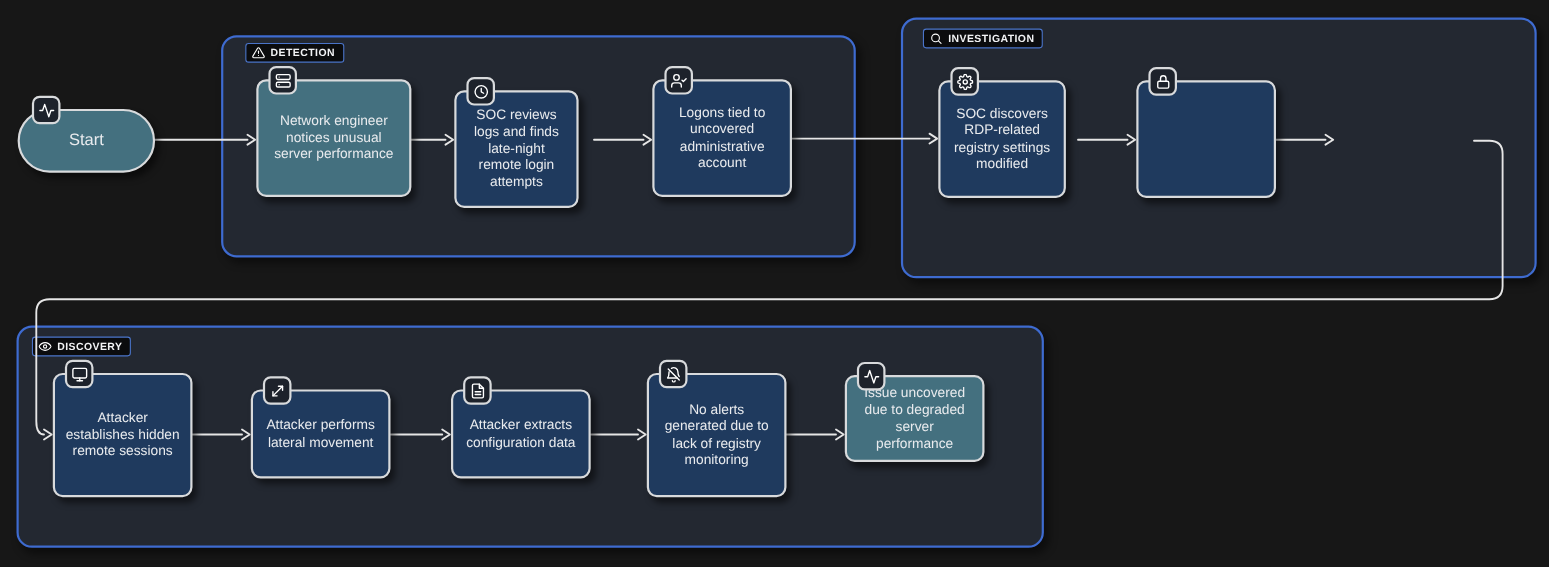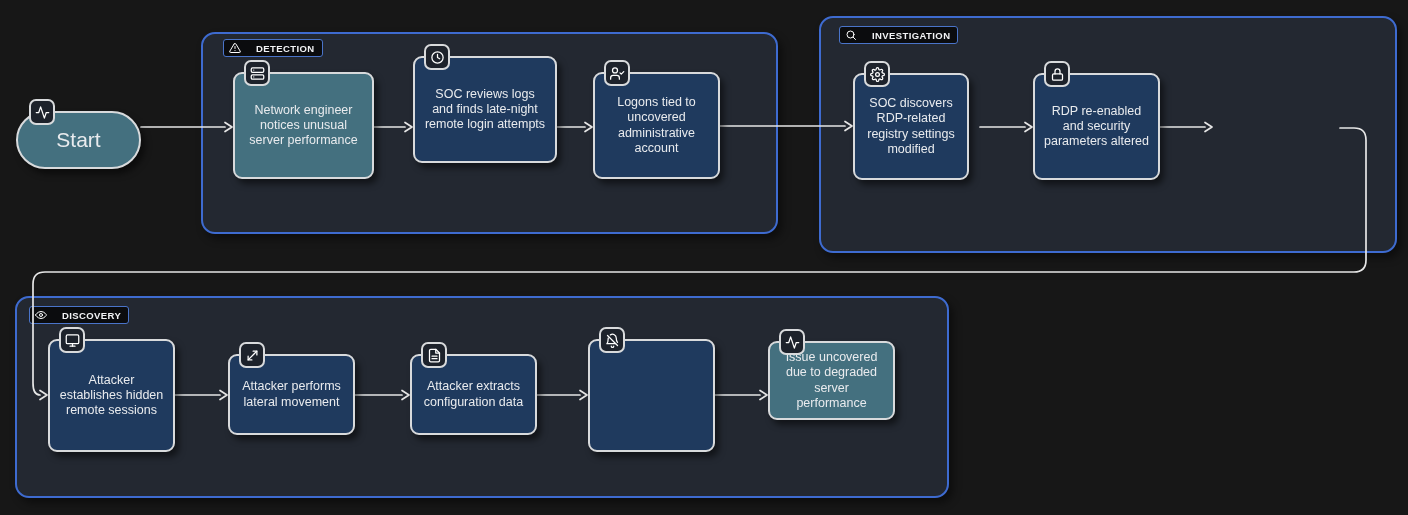--- a/index.html
+++ b/index.html
@@ -1,31 +1,31 @@
 <!DOCTYPE html>
 <html><head>
 <meta charset="utf-8">
 <style>
   html,body{margin:0;padding:0;background:#171717;}
   .canvas{position:relative;width:1408px;height:515px;background:#171717;overflow:hidden;
           font-family:"Liberation Sans", sans-serif;}
   .wires{position:absolute;left:0;top:0;width:1408px;height:515px;pointer-events:none;z-index:3;}
   .group{position:absolute;background:#232831;border:2px solid #3e6bd0;border-radius:14px;
          box-shadow:4px 5px 8px rgba(0,0,0,.45);z-index:1;}
-  .glabel{position:absolute;display:flex;align-items:center;gap:15px;background:#0b0c0e;
+  .glabel{position:absolute;display:flex;align-items:center;gap:5px;background:#0b0c0e;
           border:1px solid #4a74c9;border-radius:3px;padding:2px 7px 2px 5px;z-index:2;}
   .glabel span.txt{color:#f2f3f5;font-size:9.5px;font-weight:bold;letter-spacing:.4px;}
   .glabel svg{display:block;}
   .node{position:absolute;display:flex;align-items:center;justify-content:center;
         border:2px solid #d8dadc;border-radius:9px;box-shadow:4px 5px 6px rgba(0,0,0,.5);
         color:#e9ebee;font-size:12.5px;line-height:1.22;text-align:center;
         padding:8px 9px;box-sizing:border-box;z-index:4;}
   .navy{background:#1f3a5e;}
   .teal{background:#44707f;}
-  .pill{border-radius:30px;font-size:21px;margin-top:12px;}
+  .pill{border-radius:30px;font-size:15px;}
   .badge{position:absolute;width:26px;height:26px;left:9px;top:-14px;background:#1d222b;
          border:2px solid #d8dadc;border-radius:7px;display:flex;align-items:center;
          justify-content:center;box-sizing:border-box;z-index:5;}
   .badge svg{display:block;}
   .label{display:block;width:100%;}
 </style>
 </head>
 <body>
 
 <div class="canvas">
@@ -106,21 +106,21 @@
       <svg width="15" height="15" viewBox="0 0 24 24" fill="none" stroke="#fff" stroke-width="2" stroke-linecap="round" stroke-linejoin="round">
           <rect x="2" y="3" width="20" height="7" rx="2"></rect>
           <rect x="2" y="14" width="20" height="7" rx="2"></rect>
           <line x1="6" y1="6.5" x2="6.01" y2="6.5"></line>
           <line x1="6" y1="17.5" x2="6.01" y2="17.5"></line>
         </svg>
     </span>
     <span class="label">Network engineer notices unusual server performance</span>
   </div>
 
-  <div class="node navy" style="left:413px;top:56px;width:144px;height:107px">
+  <div class="node navy" style="left:413px;top:82px;width:113px;height:107px">
     <span class="badge">
       <svg width="15" height="15" viewBox="0 0 24 24" fill="none" stroke="#fff" stroke-width="2" stroke-linecap="round" stroke-linejoin="round">
           <circle cx="12" cy="12" r="9"></circle>
           <polyline points="12 7 12 12 15.5 14"></polyline>
         </svg>
     </span>
     <span class="label">SOC reviews logs and finds late-night remote login attempts</span>
   </div>
 
   <div class="node navy" style="left:593px;top:72px;width:127px;height:107px">
@@ -144,21 +144,20 @@
     <span class="label">SOC discovers RDP-related registry settings modified</span>
   </div>
 
   <div class="node navy" style="left:1033px;top:73px;width:127px;height:107px">
     <span class="badge">
       <svg width="15" height="15" viewBox="0 0 24 24" fill="none" stroke="#fff" stroke-width="2" stroke-linecap="round" stroke-linejoin="round">
           <rect x="4" y="11" width="16" height="10" rx="2"></rect>
           <path d="M8 11V7a4 4 0 0 1 8 0v4"></path>
         </svg>
     </span>
-    <span class="label">RDP re-enabled and security parameters altered</span>
   </div>
 
 
   <div class="node navy" style="left:48px;top:339px;width:127px;height:113px">
     <span class="badge">
       <svg width="15" height="15" viewBox="0 0 24 24" fill="none" stroke="#fff" stroke-width="2" stroke-linecap="round" stroke-linejoin="round">
           <rect x="2" y="3" width="20" height="14" rx="2"></rect>
           <line x1="8" y1="21" x2="16" y2="21"></line>
           <line x1="12" y1="17" x2="12" y2="21"></line>
         </svg>
@@ -191,20 +190,21 @@
 
   <div class="node navy" style="left:588px;top:339px;width:127px;height:113px">
     <span class="badge">
       <svg width="15" height="15" viewBox="0 0 24 24" fill="none" stroke="#fff" stroke-width="2" stroke-linecap="round" stroke-linejoin="round">
           <path d="M8.7 3A6 6 0 0 1 18 8c0 4.5 1.5 6.5 2 7"></path>
           <path d="M17 17H3c.5-.5 2-2.5 2-7 0-.7.1-1.4.3-2"></path>
           <path d="M10 21a2 2 0 0 0 4 0"></path>
           <line x1="4" y1="4" x2="20" y2="20"></line>
         </svg>
     </span>
+    <span class="label">No alerts generated due to lack of registry monitoring</span>
   </div>
 
   <div class="node teal" style="left:768px;top:341px;width:127px;height:79px">
     <span class="badge">
       <svg width="15" height="15" viewBox="0 0 24 24" fill="none" stroke="#fff" stroke-width="2" stroke-linecap="round" stroke-linejoin="round">
           <polyline points="22 12 18 12 15 21 9 3 6 12 2 12"></polyline>
         </svg>
     </span>
     <span class="label">Issue uncovered due to degraded server performance</span>
   </div>

